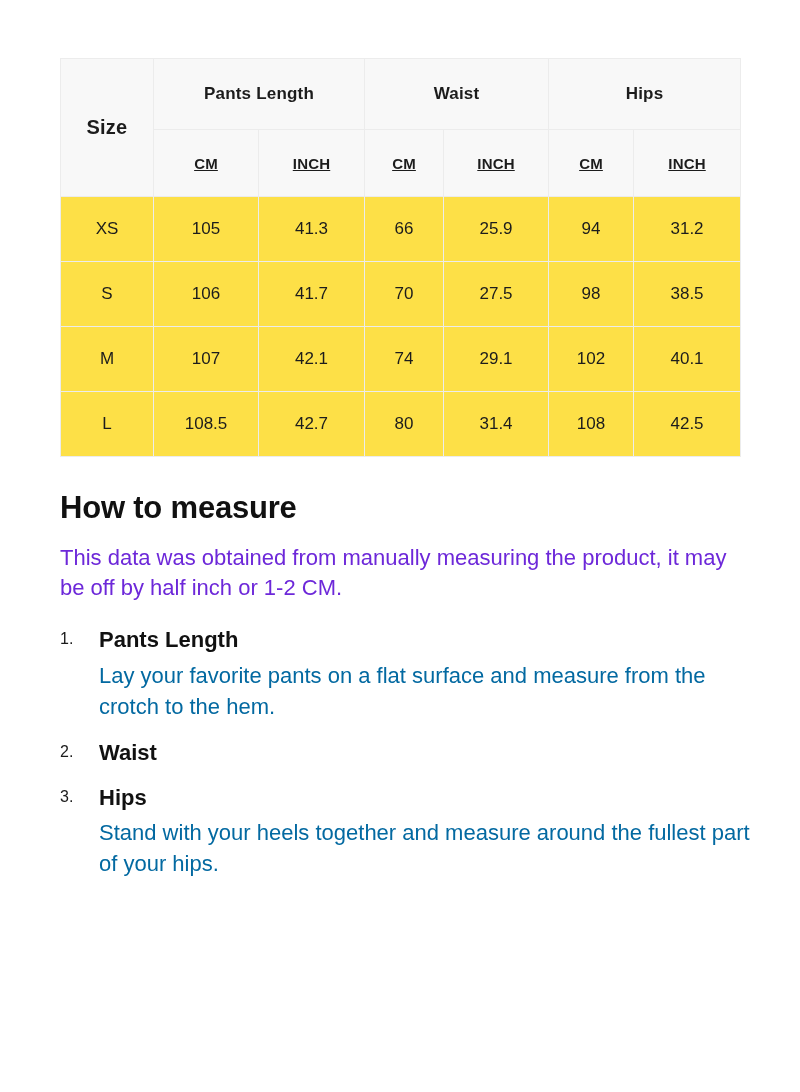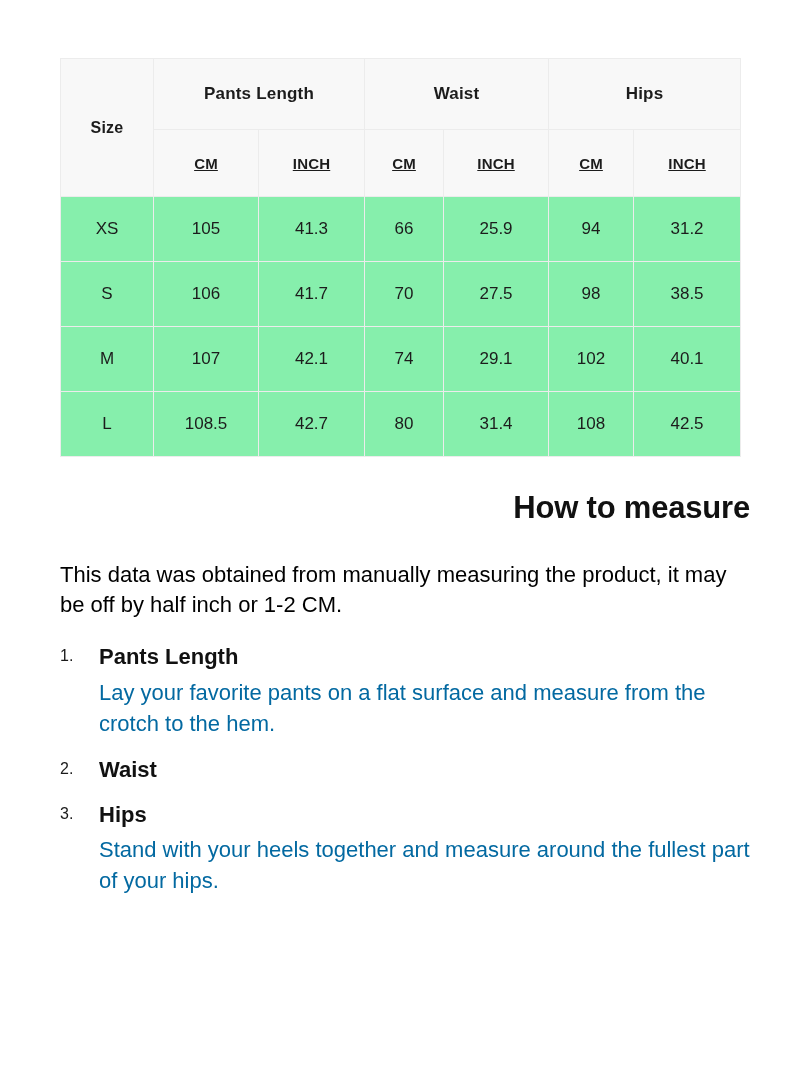--- a/index.html
+++ b/index.html
@@ -50,57 +50,56 @@
   }
   table.size-table thead tr.grp-row th {
     height: 70px;
   }
   table.size-table thead tr.unit-row th {
     height: 66px;
     font-size: 15px;
     text-decoration: underline;
   }
   table.size-table th.size-head {
-    font-size: 16px;
+    font-size: 20px;
   }
   table.size-table tbody td {
-    background: #86efac;
+    background: #fde047;
     height: 64px;
     font-weight: normal;
   }
   
   col.c-size  { width: 93px; }
   col.c-plcm  { width: 105px; }
   col.c-plin  { width: 106px; }
   col.c-wcm   { width: 79px; }
   col.c-win   { width: 105px; }
   col.c-hcm   { width: 85px; }
   col.c-hin   { width: 107px; }
 
   
   .prose {
     position: absolute;
     left: 60px;
     top: 490px;
     width: 690px;
   }
   h2.how-title {
-    margin: 0 0 34px 0;
+    margin: 0 0 17px 0;
     font-size: 31px;
     font-weight: bold;
     line-height: 1.15;
     color: #111111;
     letter-spacing: -0.2px;
-    text-align: right;
   }
   p.intro {
     margin: 0 0 22px 0;
     font-size: 22px;
     line-height: 1.40;
-    color: #000000;
+    color: #6d28d9;
   }
   ol.steps {
     margin: 0;
     padding: 0;
     list-style: none;
     counter-reset: step;
   }
   ol.steps > li {
     position: relative;
     counter-increment: step;

